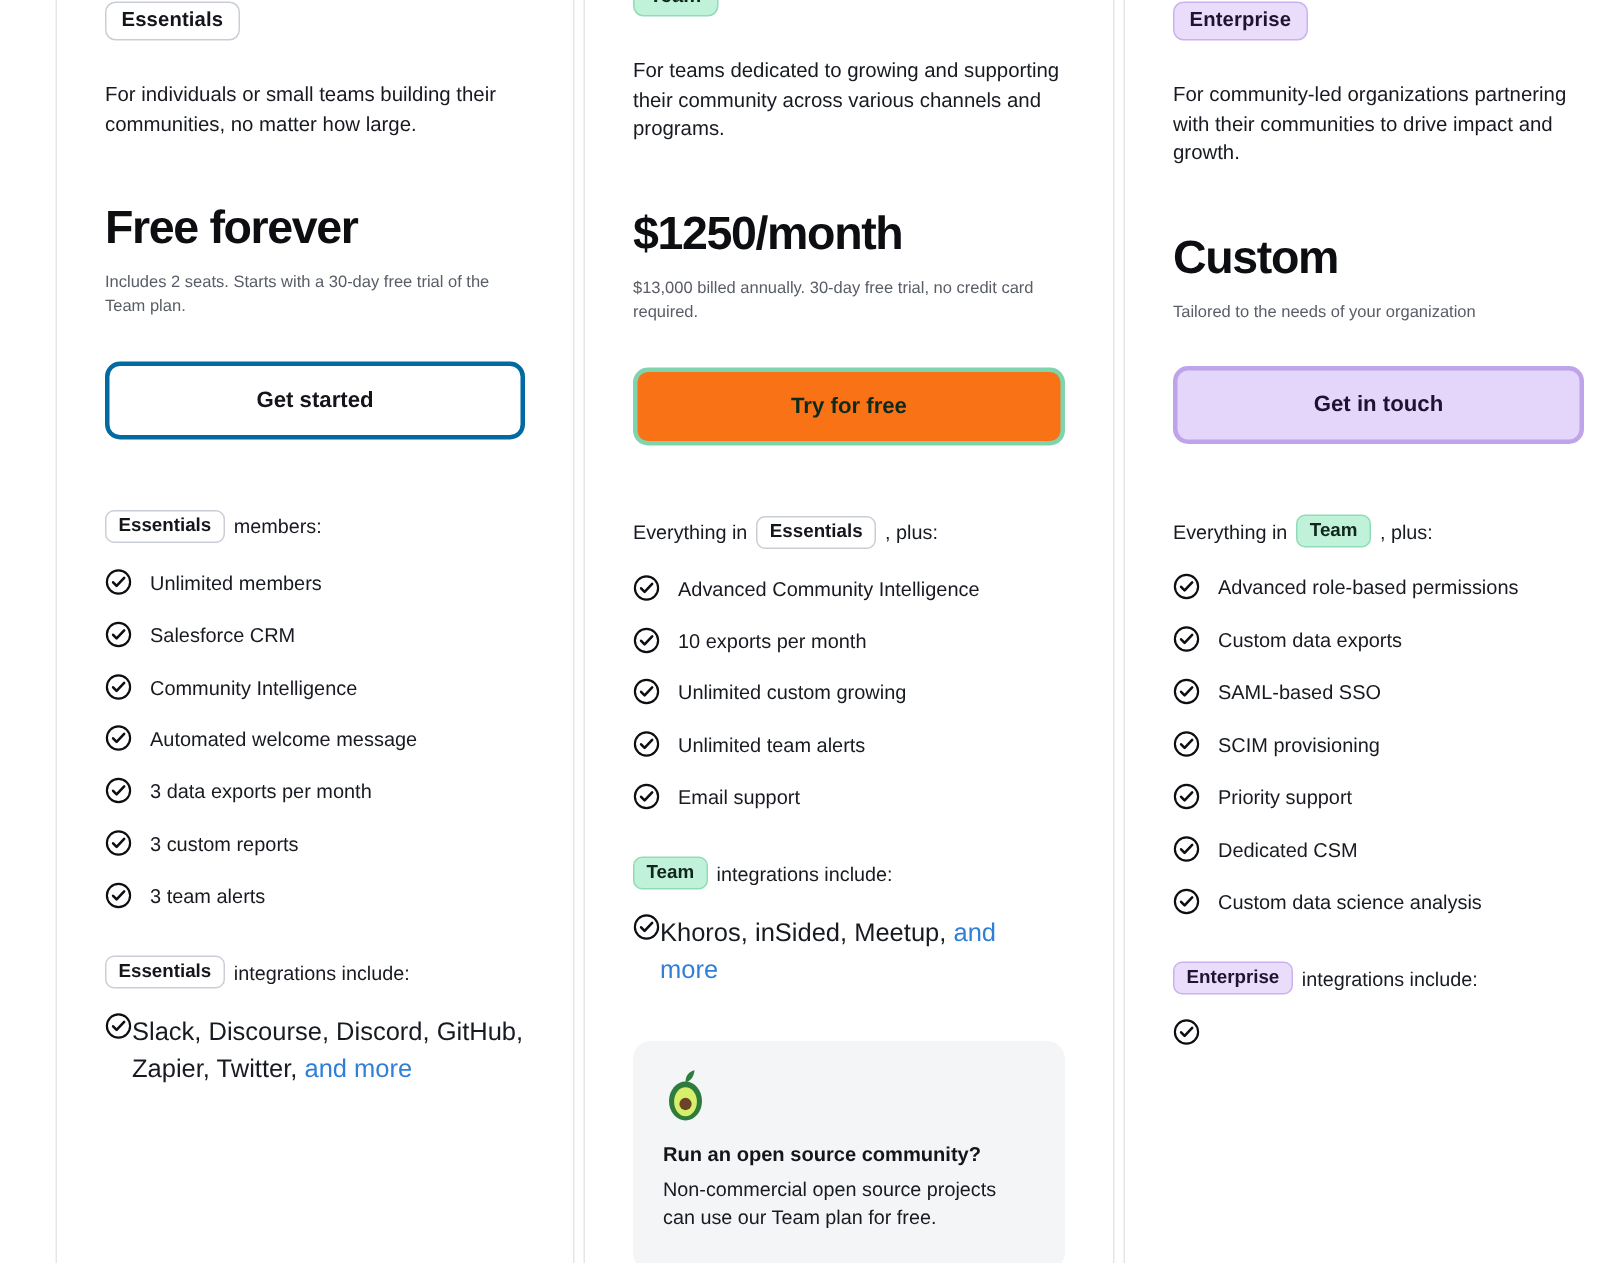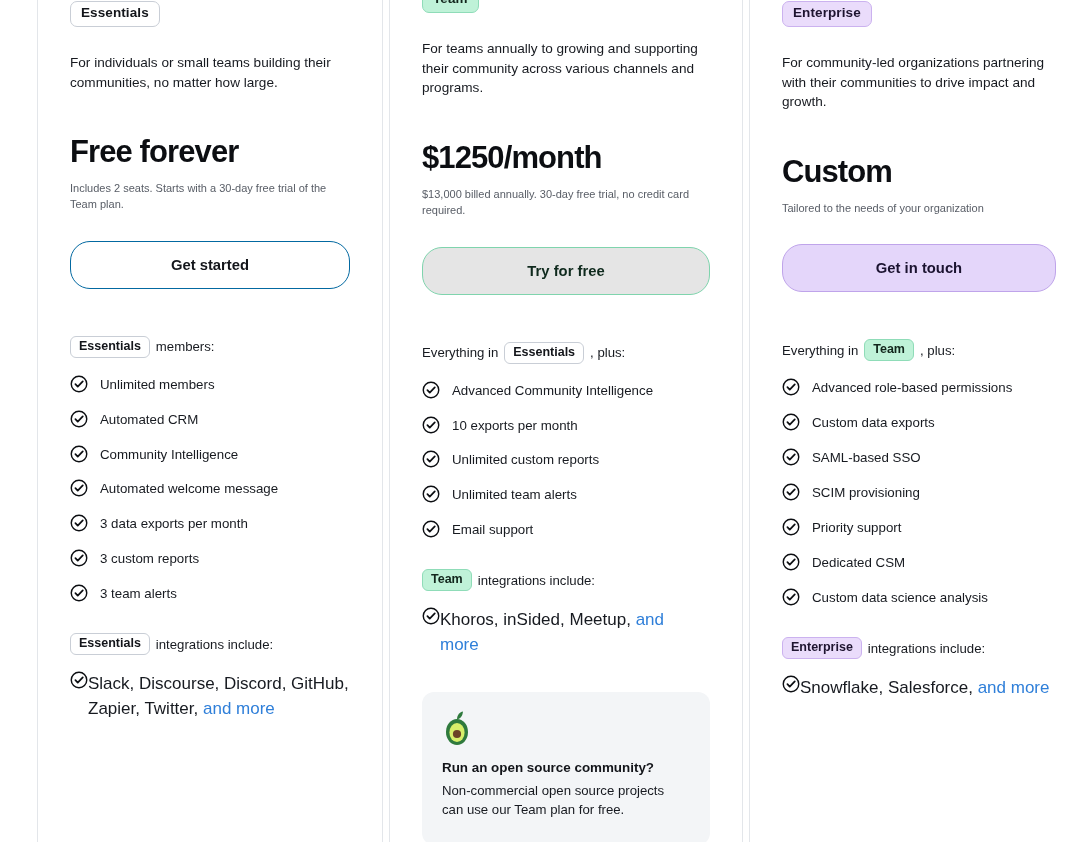--- a/index.html
+++ b/index.html
@@ -91,30 +91,30 @@
     font-size: 11px;
     line-height: 1.45;
     color: #585d66;
     max-width: 285px;
   }
   .cta {
     display: block;
     width: 100%;
     margin-top: 28px;
     padding: 15px 10px;
-    border-radius: 20px;
+    border-radius: 10px;
     font-size: 14.8px;
     font-weight: 700;
     text-align: center;
     cursor: pointer;
-    border: 1px solid #0369a1;
+    border: 3px solid #0369a1;
     background: #fff;
     color: #13151a;
   }
-  .cta-team { background: #e5e5e5; border-color: #7fd4ad; color: #0f2a1d; }
+  .cta-team { background: #f97316; border-color: #7fd4ad; color: #0f2a1d; }
   .cta-ent { background: #e4d6fa; border-color: #bfa4ea; color: #1b1330; }
 
   .includes-line {
     margin-top: 46px;
     font-size: 13.2px;
     color: #171a20;
     display: flex;
     align-items: center;
     gap: 6px;
     flex-wrap: wrap;
@@ -209,21 +209,21 @@
             </span>
             <span class="feature-text">Unlimited members</span>
           </li>
           <li class="feature">
             <span class="check">
               <svg viewBox="0 0 20 20" width="18" height="18">
                   <circle cx="10" cy="10" r="8.6" fill="none" stroke="#0c0e12" stroke-width="1.6"></circle>
                   <path d="M6 10.2l2.6 2.7L14.2 7" fill="none" stroke="#0c0e12" stroke-width="1.9" stroke-linecap="round" stroke-linejoin="round"></path>
                 </svg>
             </span>
-            <span class="feature-text">Automated CRM</span>
+            <span class="feature-text">Salesforce CRM</span>
           </li>
           <li class="feature">
             <span class="check">
               <svg viewBox="0 0 20 20" width="18" height="18">
                   <circle cx="10" cy="10" r="8.6" fill="none" stroke="#0c0e12" stroke-width="1.6"></circle>
                   <path d="M6 10.2l2.6 2.7L14.2 7" fill="none" stroke="#0c0e12" stroke-width="1.9" stroke-linecap="round" stroke-linejoin="round"></path>
                 </svg>
             </span>
             <span class="feature-text">Community Intelligence</span>
           </li>
@@ -280,21 +280,21 @@
         </div>
       </div>
     </div>
   </div>
 
   <div class="col col-2">
     <div class="card">
       <div class="card-inner">
         <span class="pill pill-team">Team</span>
 
-        <div class="blurb">For teams annually to growing and supporting their community across various channels and programs.</div>
+        <div class="blurb">For teams dedicated to growing and supporting their community across various channels and programs.</div>
 
         <div class="price">$1250/month</div>
         <div class="price-note">$13,000 billed annually. 30-day free trial, no credit card required.</div>
 
         <div class="cta cta-team">Try for free</div>
 
         <div class="includes-line">
           <span>Everything in</span>
           <span class="pill-sm pill-essentials">Essentials</span>
           <span>, plus:</span>
@@ -319,21 +319,21 @@
             </span>
             <span class="feature-text">10 exports per month</span>
           </li>
           <li class="feature">
             <span class="check">
               <svg viewBox="0 0 20 20" width="18" height="18">
                   <circle cx="10" cy="10" r="8.6" fill="none" stroke="#0c0e12" stroke-width="1.6"></circle>
                   <path d="M6 10.2l2.6 2.7L14.2 7" fill="none" stroke="#0c0e12" stroke-width="1.9" stroke-linecap="round" stroke-linejoin="round"></path>
                 </svg>
             </span>
-            <span class="feature-text">Unlimited custom reports</span>
+            <span class="feature-text">Unlimited custom growing</span>
           </li>
           <li class="feature">
             <span class="check">
               <svg viewBox="0 0 20 20" width="18" height="18">
                   <circle cx="10" cy="10" r="8.6" fill="none" stroke="#0c0e12" stroke-width="1.6"></circle>
                   <path d="M6 10.2l2.6 2.7L14.2 7" fill="none" stroke="#0c0e12" stroke-width="1.9" stroke-linecap="round" stroke-linejoin="round"></path>
                 </svg>
             </span>
             <span class="feature-text">Unlimited team alerts</span>
           </li>
@@ -467,19 +467,18 @@
           <span class="pill-sm pill-enterprise">Enterprise</span>
           <span>integrations include:</span>
         </div>
         <div class="integr-item">
           <span class="check">
             <svg viewBox="0 0 20 20" width="18" height="18">
                 <circle cx="10" cy="10" r="8.6" fill="none" stroke="#0c0e12" stroke-width="1.6"></circle>
                 <path d="M6 10.2l2.6 2.7L14.2 7" fill="none" stroke="#0c0e12" stroke-width="1.9" stroke-linecap="round" stroke-linejoin="round"></path>
               </svg>
           </span>
-          <span class="feature-text"><span>Snowflake, Salesforce,</span> <a class="inline-link" href="#">and more</a></span>
         </div>
       </div>
     </div>
   </div>
 
 </div>
 
 </body></html>

